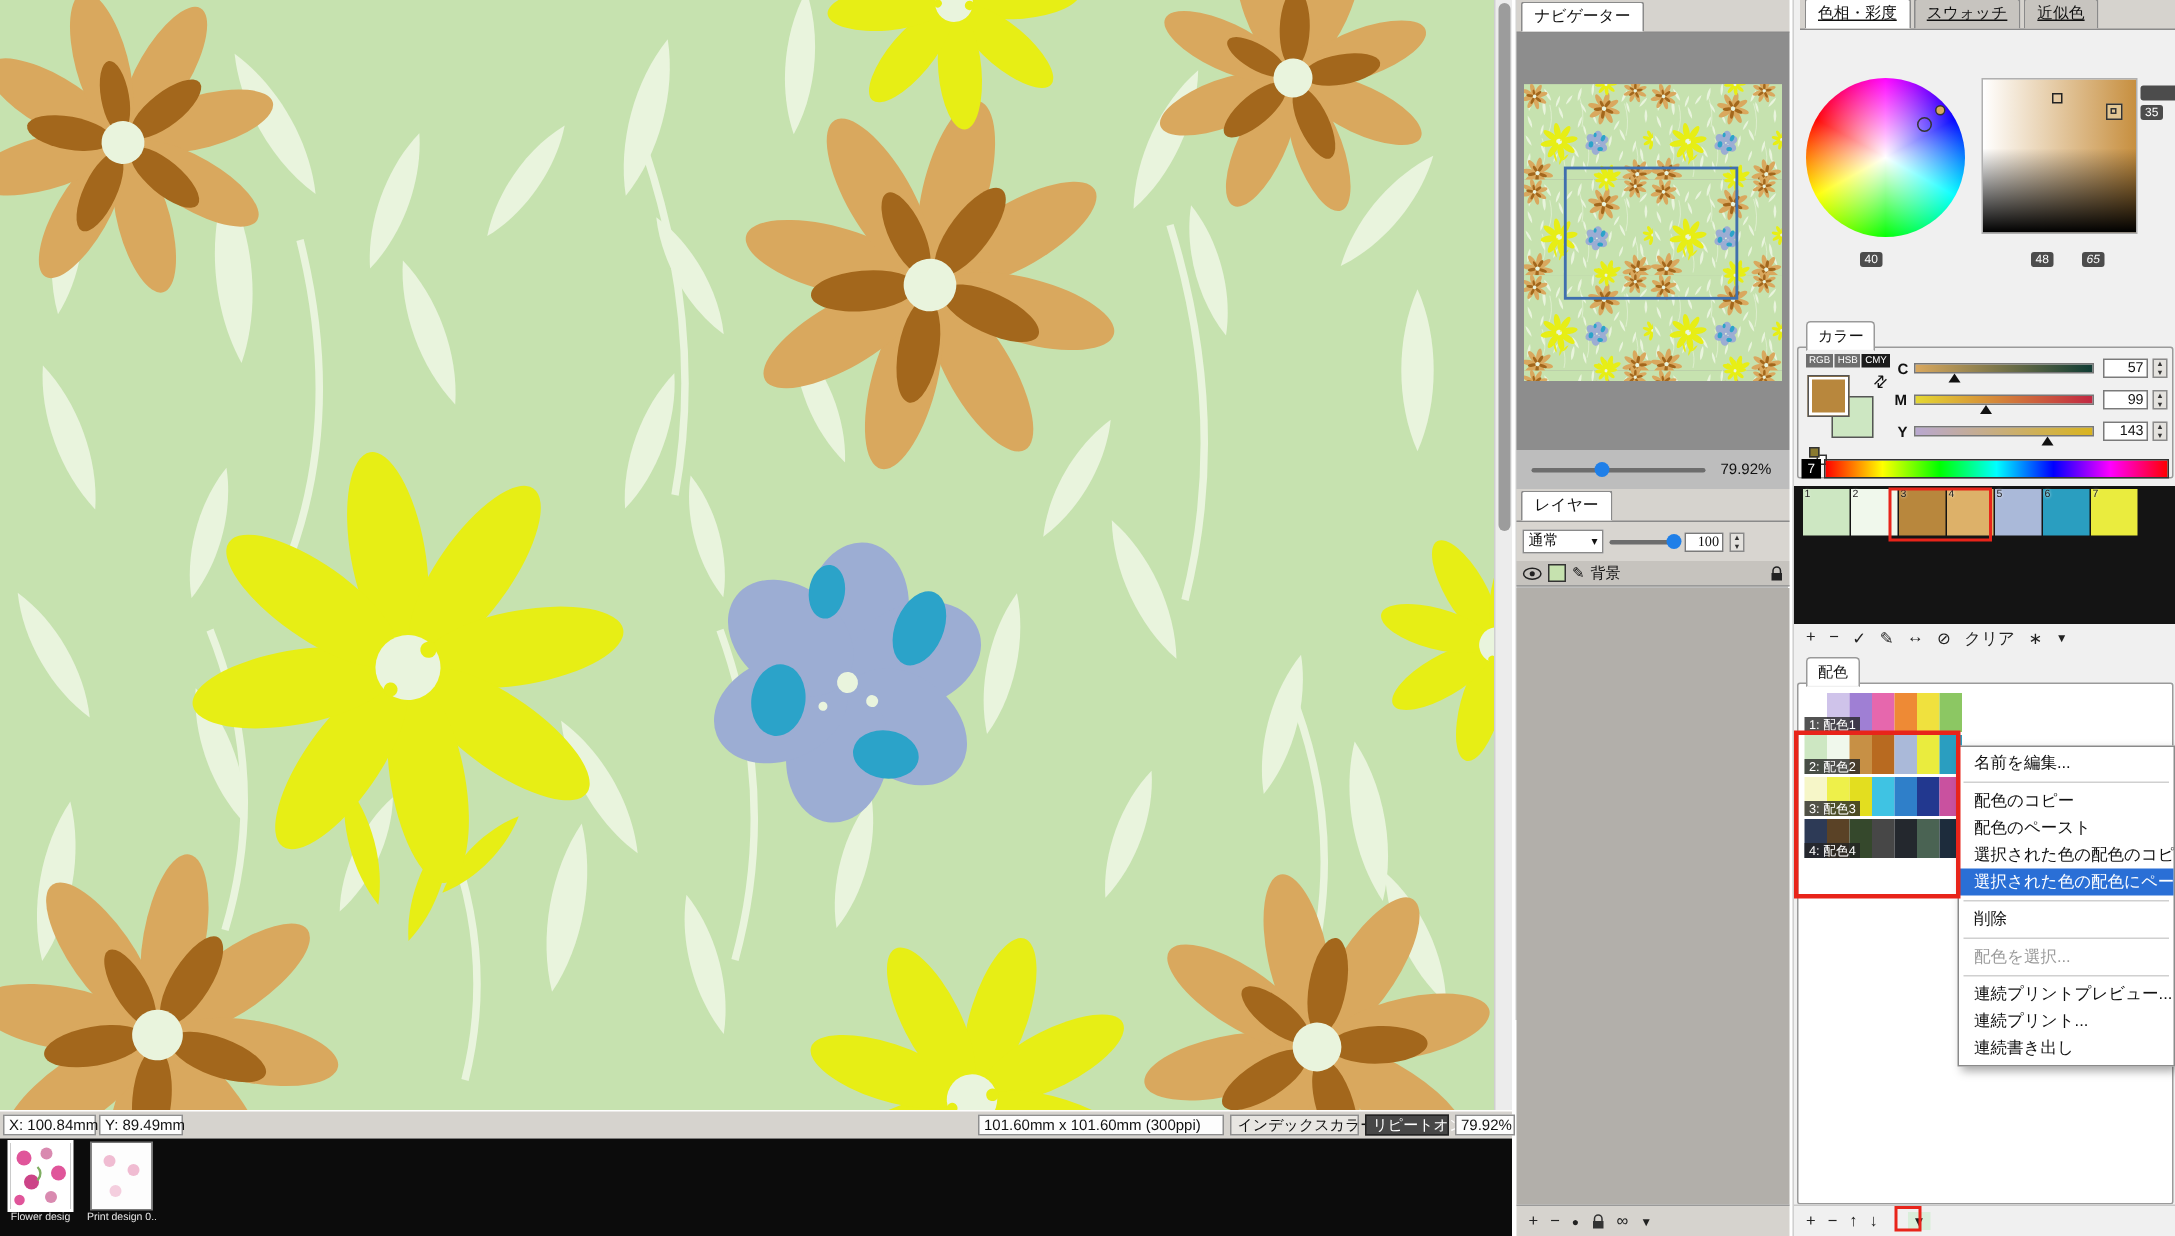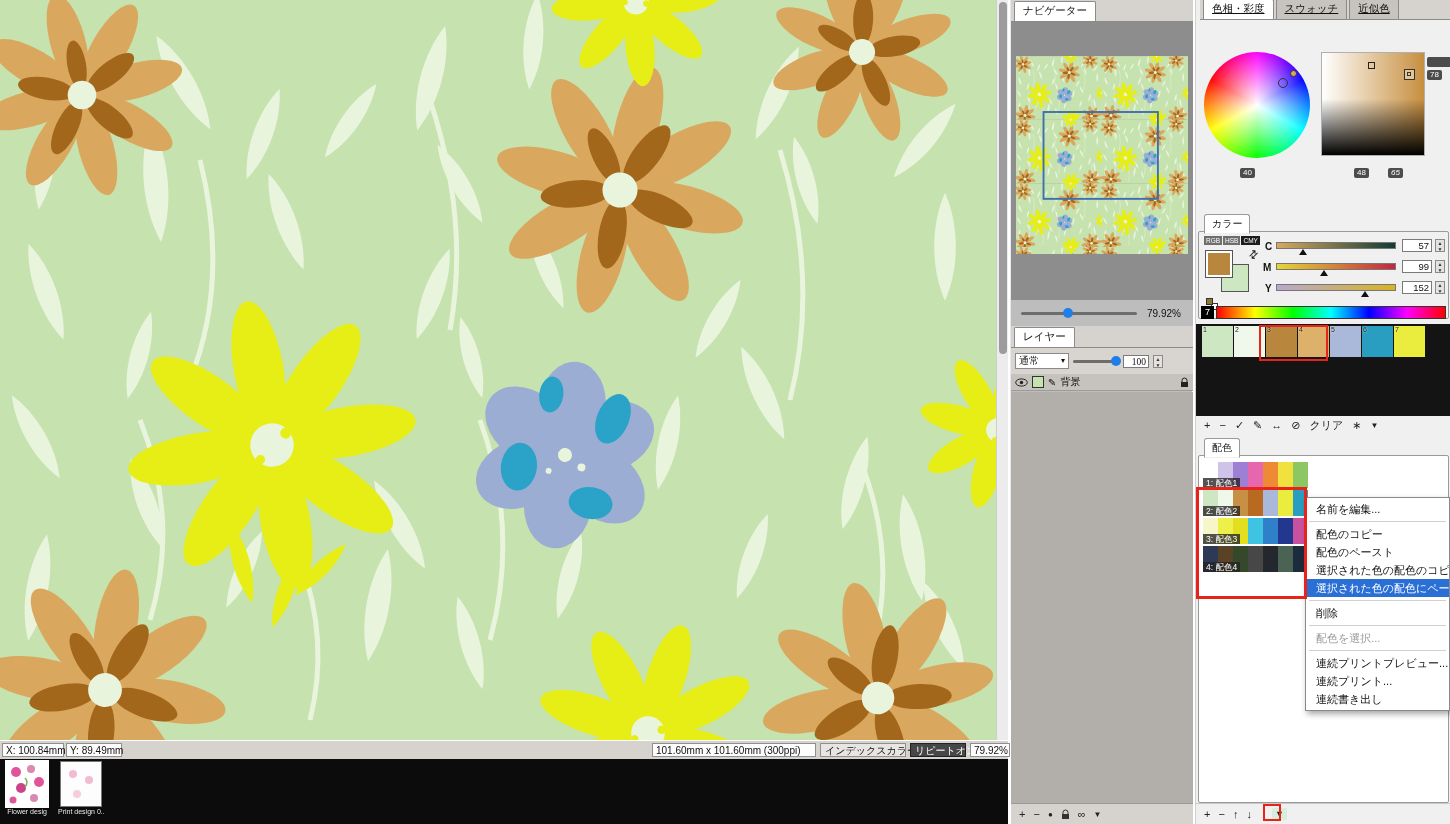--- a/index.html
+++ b/index.html
@@ -328,21 +328,21 @@
   <div class="badge" style="left:44px;top:168px;">40</div>
 
   <div class="abs" style="left:125px;top:52px;width:104px;height:104px;
        background:linear-gradient(to top,#000,rgba(0,0,0,0) 55%),linear-gradient(to right,#fff,#c78f3f);border:1px solid #b0b0b0;">
     <div style="position:absolute;left:46px;top:9px;width:7px;height:7px;border:1.5px solid #222;background:transparent;"></div>
     <div style="position:absolute;left:82px;top:16px;width:11px;height:11px;border:1.5px solid #333;background:#e2c693;">
       <div style="position:absolute;left:2px;top:2px;width:4px;height:4px;border:1px solid #333;"></div>
     </div>
   </div>
   <div class="badge" style="left:231px;top:57px;padding-left:47px;">91</div>
-  <div class="badge" style="left:231px;top:70px;">78</div>
+  <div class="badge" style="left:231px;top:70px;">35</div>
   <div class="badge" style="left:158px;top:168px;">48</div>
   <div class="badge" style="left:192px;top:168px;font-style:italic;">65</div>
 
   <div class="minitab" style="left:8px;top:214px;">カラー</div>
   <div class="panelbox" style="left:2px;top:231px;width:251px;height:88px;">
 
     <div class="abs" style="left:5px;top:4px;display:flex;gap:1px;">
       <div style="font-size:6.5px;line-height:9px;padding:0 2px;background:#6e6e6e;color:#fff;">RGB</div>
       <div style="font-size:6.5px;line-height:9px;padding:0 2px;background:#6e6e6e;color:#fff;">HSB</div>
       <div style="font-size:6.5px;line-height:9px;padding:0 2px;background:#1c1c1c;color:#fff;">CMY</div>
@@ -373,21 +373,21 @@
     <div class="valbox" style="position:absolute;left:203px;top:28px;width:30px;">99</div>
     <div class="spin" style="position:absolute;left:236px;top:28px;">
         <div>▲</div>
         <div>▼</div>
       </div>
 
     <div class="chlabel" style="left:66px;top:51px;">Y</div>
     <div class="chtrack" style="left:77px;top:52px;background:linear-gradient(to right,#b9a8d0,#d9b41f);">
       <div class="chtri" style="left:84px;"></div>
     </div>
-    <div class="valbox" style="position:absolute;left:203px;top:49px;width:30px;">152</div>
+    <div class="valbox" style="position:absolute;left:203px;top:49px;width:30px;">143</div>
     <div class="spin" style="position:absolute;left:236px;top:49px;">
         <div>▲</div>
         <div>▼</div>
       </div>
   </div>
 
   <div style="position:absolute;left:5px;top:306px;width:13px;height:13px;background:#000;color:#fff;font-size:9px;line-height:13px;text-align:center;">7</div>
   <div style="position:absolute;left:20px;top:306px;width:230px;height:13px;border:1px solid #333;
        background:linear-gradient(to right,#f00,#ff0,#0f0,#0ff,#00f,#f0f,#f00);"></div>
 

